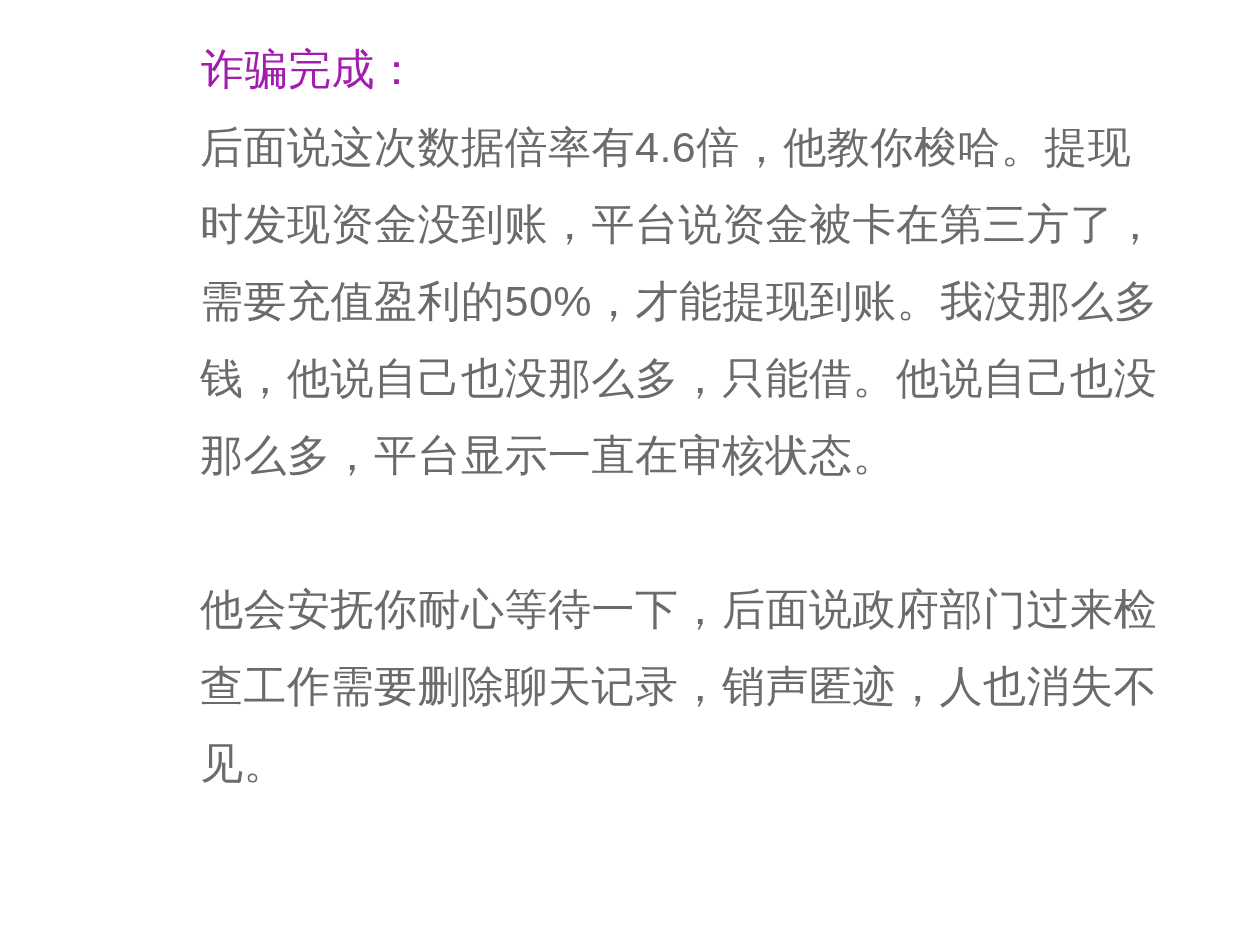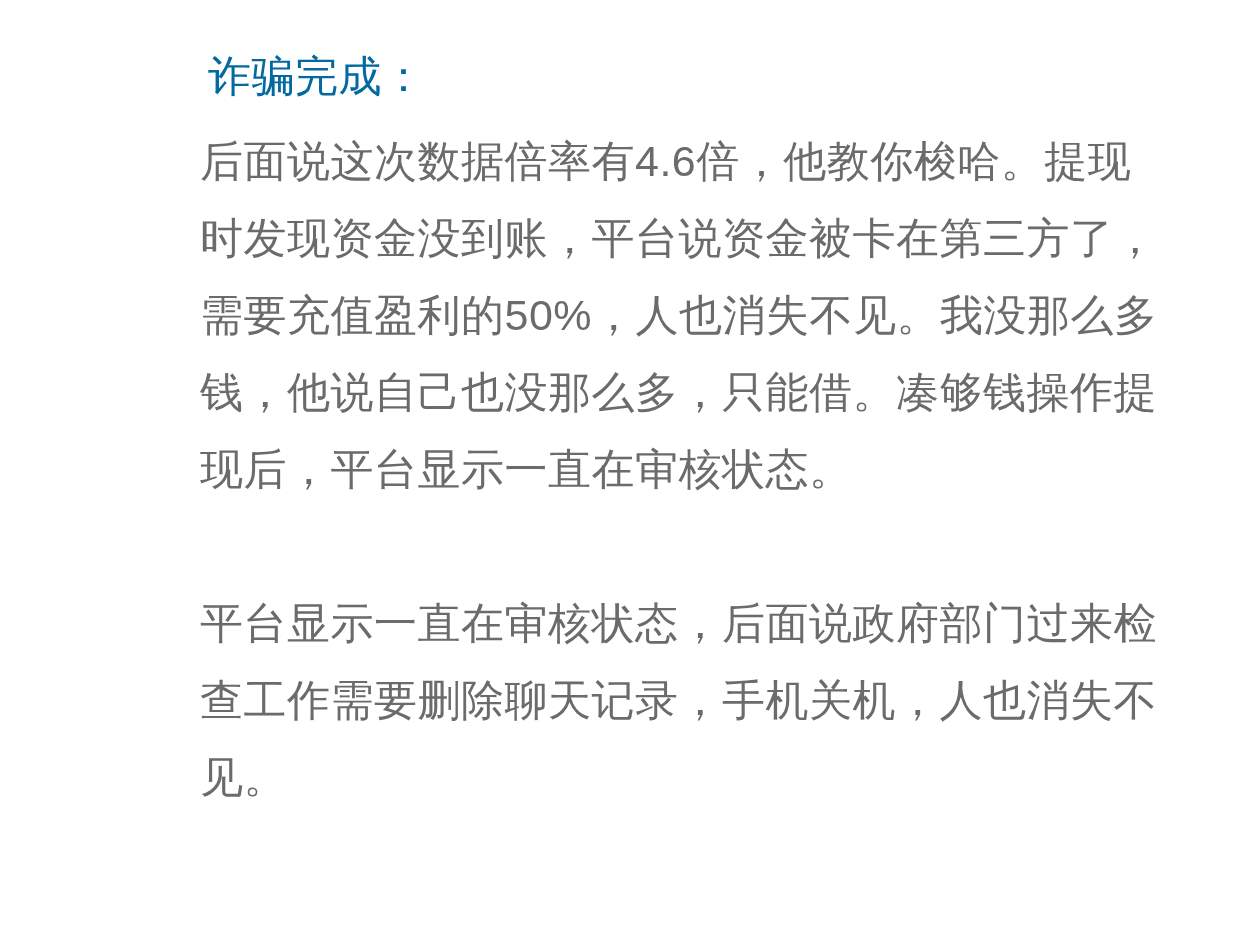--- a/index.html
+++ b/index.html
@@ -27,40 +27,40 @@
     color: #6b6b6b;
     font-size: 43px;
     line-height: 77px;
     letter-spacing: 0.5px;
     font-weight: 400;
     white-space: pre-wrap;
     word-break: break-word;
     margin: 0;
   }
   .heading {
-    color: #0369a1;
+    color: #a21caf;
     font-size: 43px;
     line-height: 77px;
     letter-spacing: 0.5px;
     font-weight: 400;
-    margin: 8px;
+    margin: 1px;
   }
   .spacer {
     height: 77px;
   }
 </style>
 </head>
 <body>
 
 <div class="page">
 
   <div class="block">
     <p class="heading">诈骗完成：</p>
-    <p class="para">后面说这次数据倍率有4.6倍，他教你梭哈。提现时发现资金没到账，平台说资金被卡在第三方了，需要充值盈利的50%，人也消失不见。我没那么多钱，他说自己也没那么多，只能借。凑够钱操作提现后，平台显示一直在审核状态。</p>
+    <p class="para">后面说这次数据倍率有4.6倍，他教你梭哈。提现时发现资金没到账，平台说资金被卡在第三方了，需要充值盈利的50%，才能提现到账。我没那么多钱，他说自己也没那么多，只能借。他说自己也没那么多，平台显示一直在审核状态。</p>
   </div>
 
   <div class="spacer"></div>
 
   <div class="block">
-    <p class="para">平台显示一直在审核状态，后面说政府部门过来检查工作需要删除聊天记录，手机关机，人也消失不见。</p>
+    <p class="para">他会安抚你耐心等待一下，后面说政府部门过来检查工作需要删除聊天记录，销声匿迹，人也消失不见。</p>
   </div>
 
 </div>
 
 </body></html>

